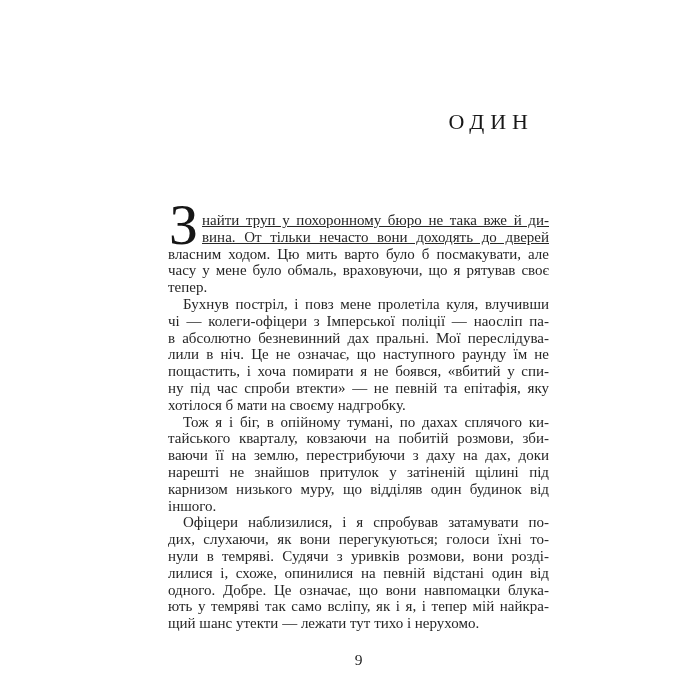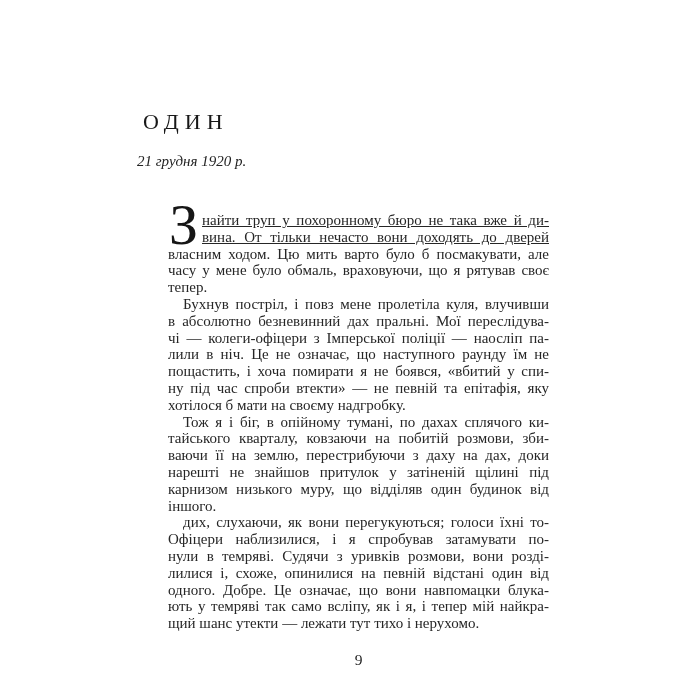--- a/index.html
+++ b/index.html
@@ -10,22 +10,22 @@
     font-family: "Liberation Serif", "DejaVu Serif", serif;
   }
   .page {
     position: relative;
     width: 700px; height: 700px;
     background: #ffffff;
     color: #262626;
   }
   .heading {
     position: absolute;
-    left: 137px; top: 110px; width: 412px;
-    text-align: left;
+    left: 122px; top: 110px; width: 412px;
+    text-align: right;
   }
   .title {
     margin: 0;
     font-size: 22px;
     font-weight: normal;
     letter-spacing: 6px;
     padding-left: 6px; 
     line-height: 24px;
     color: #171717;
   }
@@ -62,52 +62,51 @@
     font-size: 15.5px;
     color: #262626;
   }
 </style>
 </head>
 <body>
 
 <div class="page">
   <div class="heading">
     <h1 class="title">ОДИН</h1>
-    <div class="date">21 грудня 1920 р.</div>
   </div>
 
   <div class="body-text" id="body-text">
       <div class="para dc">
         <span class="dropcap">З</span>
         <div class="line dc-pad">найти труп у похоронному бюро не така вже й ди-</div>
         <div class="line dc-pad">вина. От тільки нечасто вони доходять до дверей</div>
         <div class="line">власним ходом. Цю мить варто було б посмакувати, але</div>
         <div class="line">часу у мене було обмаль, враховуючи, що я рятував своє</div>
         <div class="line para-end">тепер.</div>
       </div>
       <div class="para indent">
         <div class="line">Бухнув постріл, і повз мене пролетіла куля, влучивши</div>
+        <div class="line">чі — колеги-офіцери з Імперської поліції — наосліп па-</div>
         <div class="line">в абсолютно безневинний дах пральні. Мої переслідува-</div>
-        <div class="line">чі — колеги-офіцери з Імперської поліції — наосліп па-</div>
         <div class="line">лили в ніч. Це не означає, що наступного раунду їм не</div>
         <div class="line">пощастить, і хоча помирати я не боявся, «вбитий у спи-</div>
         <div class="line">ну під час спроби втекти» — не певній та епітафія, яку</div>
         <div class="line para-end">хотілося б мати на своєму надгробку.</div>
       </div>
       <div class="para indent">
         <div class="line">Тож я і біг, в опійному тумані, по дахах сплячого ки-</div>
         <div class="line">тайського кварталу, ковзаючи на побитій розмови, зби-</div>
         <div class="line">ваючи її на землю, перестрибуючи з даху на дах, доки</div>
         <div class="line">нарешті не знайшов притулок у затіненій щілині під</div>
         <div class="line">карнизом низького муру, що відділяв один будинок від</div>
         <div class="line para-end">іншого.</div>
       </div>
       <div class="para indent">
+        <div class="line">Офіцери наблизилися, і я спробував затамувати по-</div>
         <div class="line">дих, слухаючи, як вони перегукуються; голоси їхні то-</div>
-        <div class="line">Офіцери наблизилися, і я спробував затамувати по-</div>
         <div class="line">нули в темряві. Судячи з уривків розмови, вони розді-</div>
         <div class="line">лилися і, схоже, опинилися на певній відстані один від</div>
         <div class="line">одного. Добре. Це означає, що вони навпомацки блука-</div>
         <div class="line">ють у темряві так само всліпу, як і я, і тепер мій найкра-</div>
         <div class="line para-end">щий шанс утекти — лежати тут тихо і нерухомо.</div>
       </div>
     </div>
 
   <div class="page-num">9</div>
 </div>

